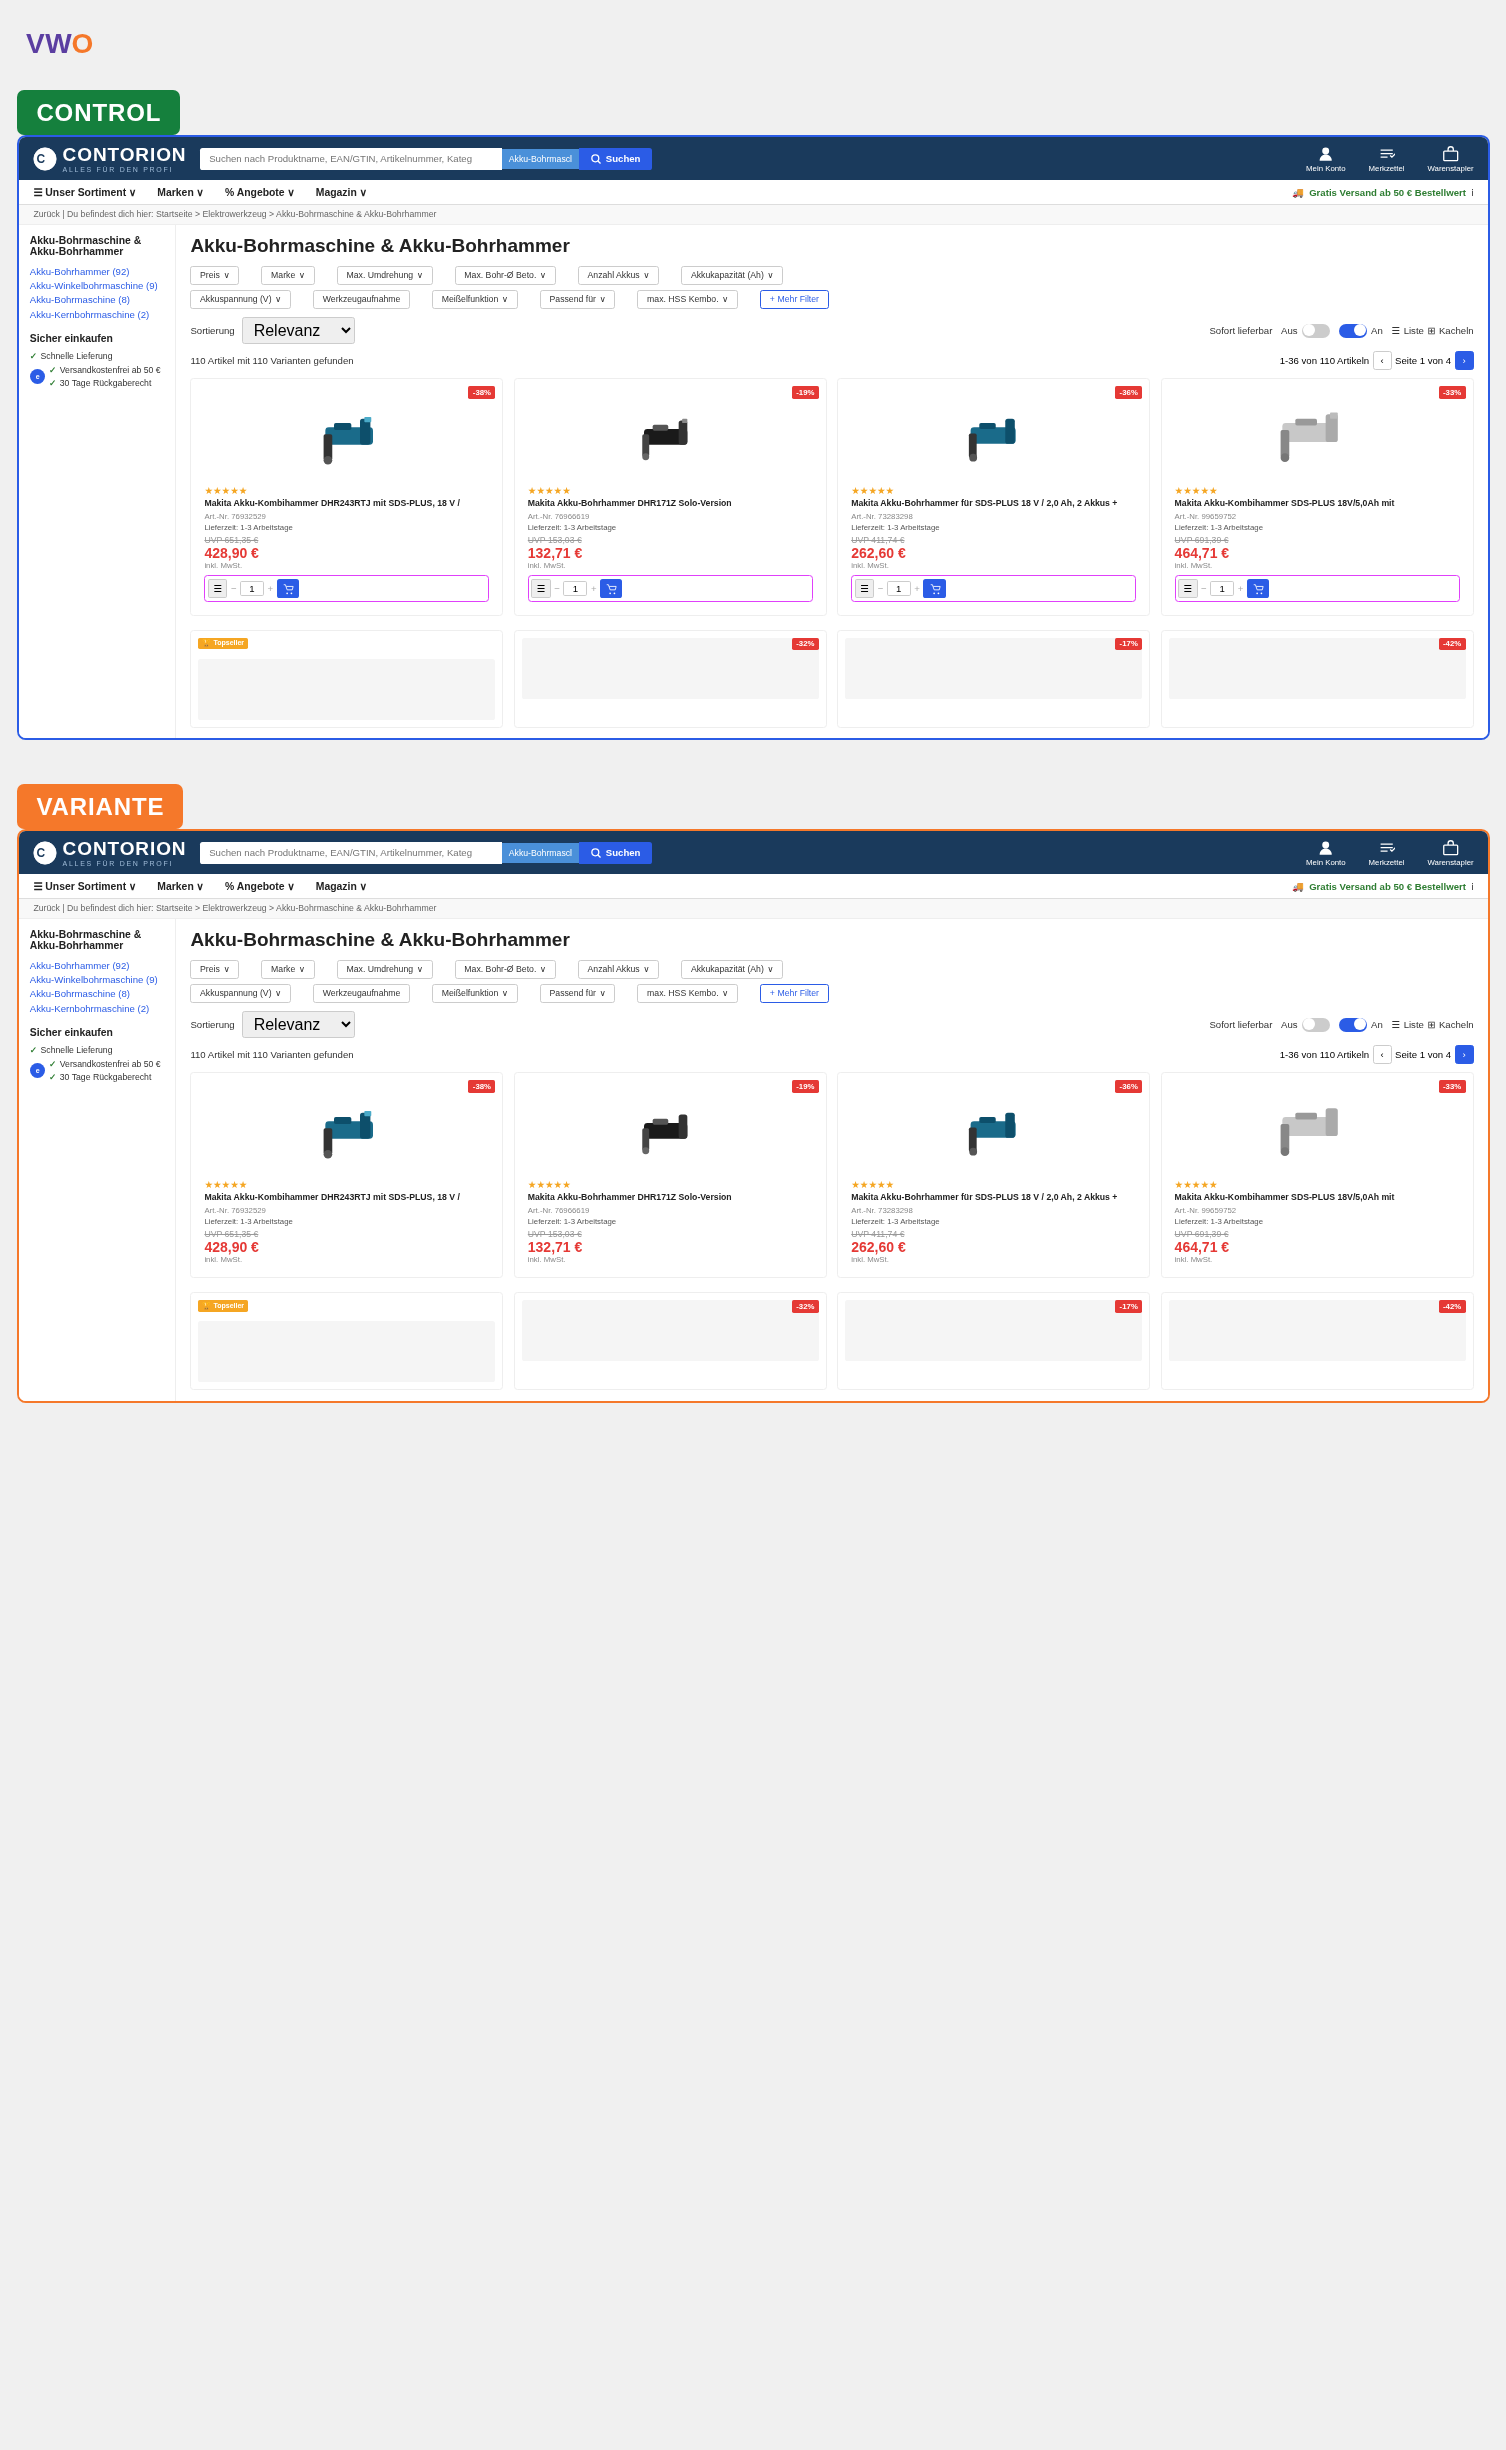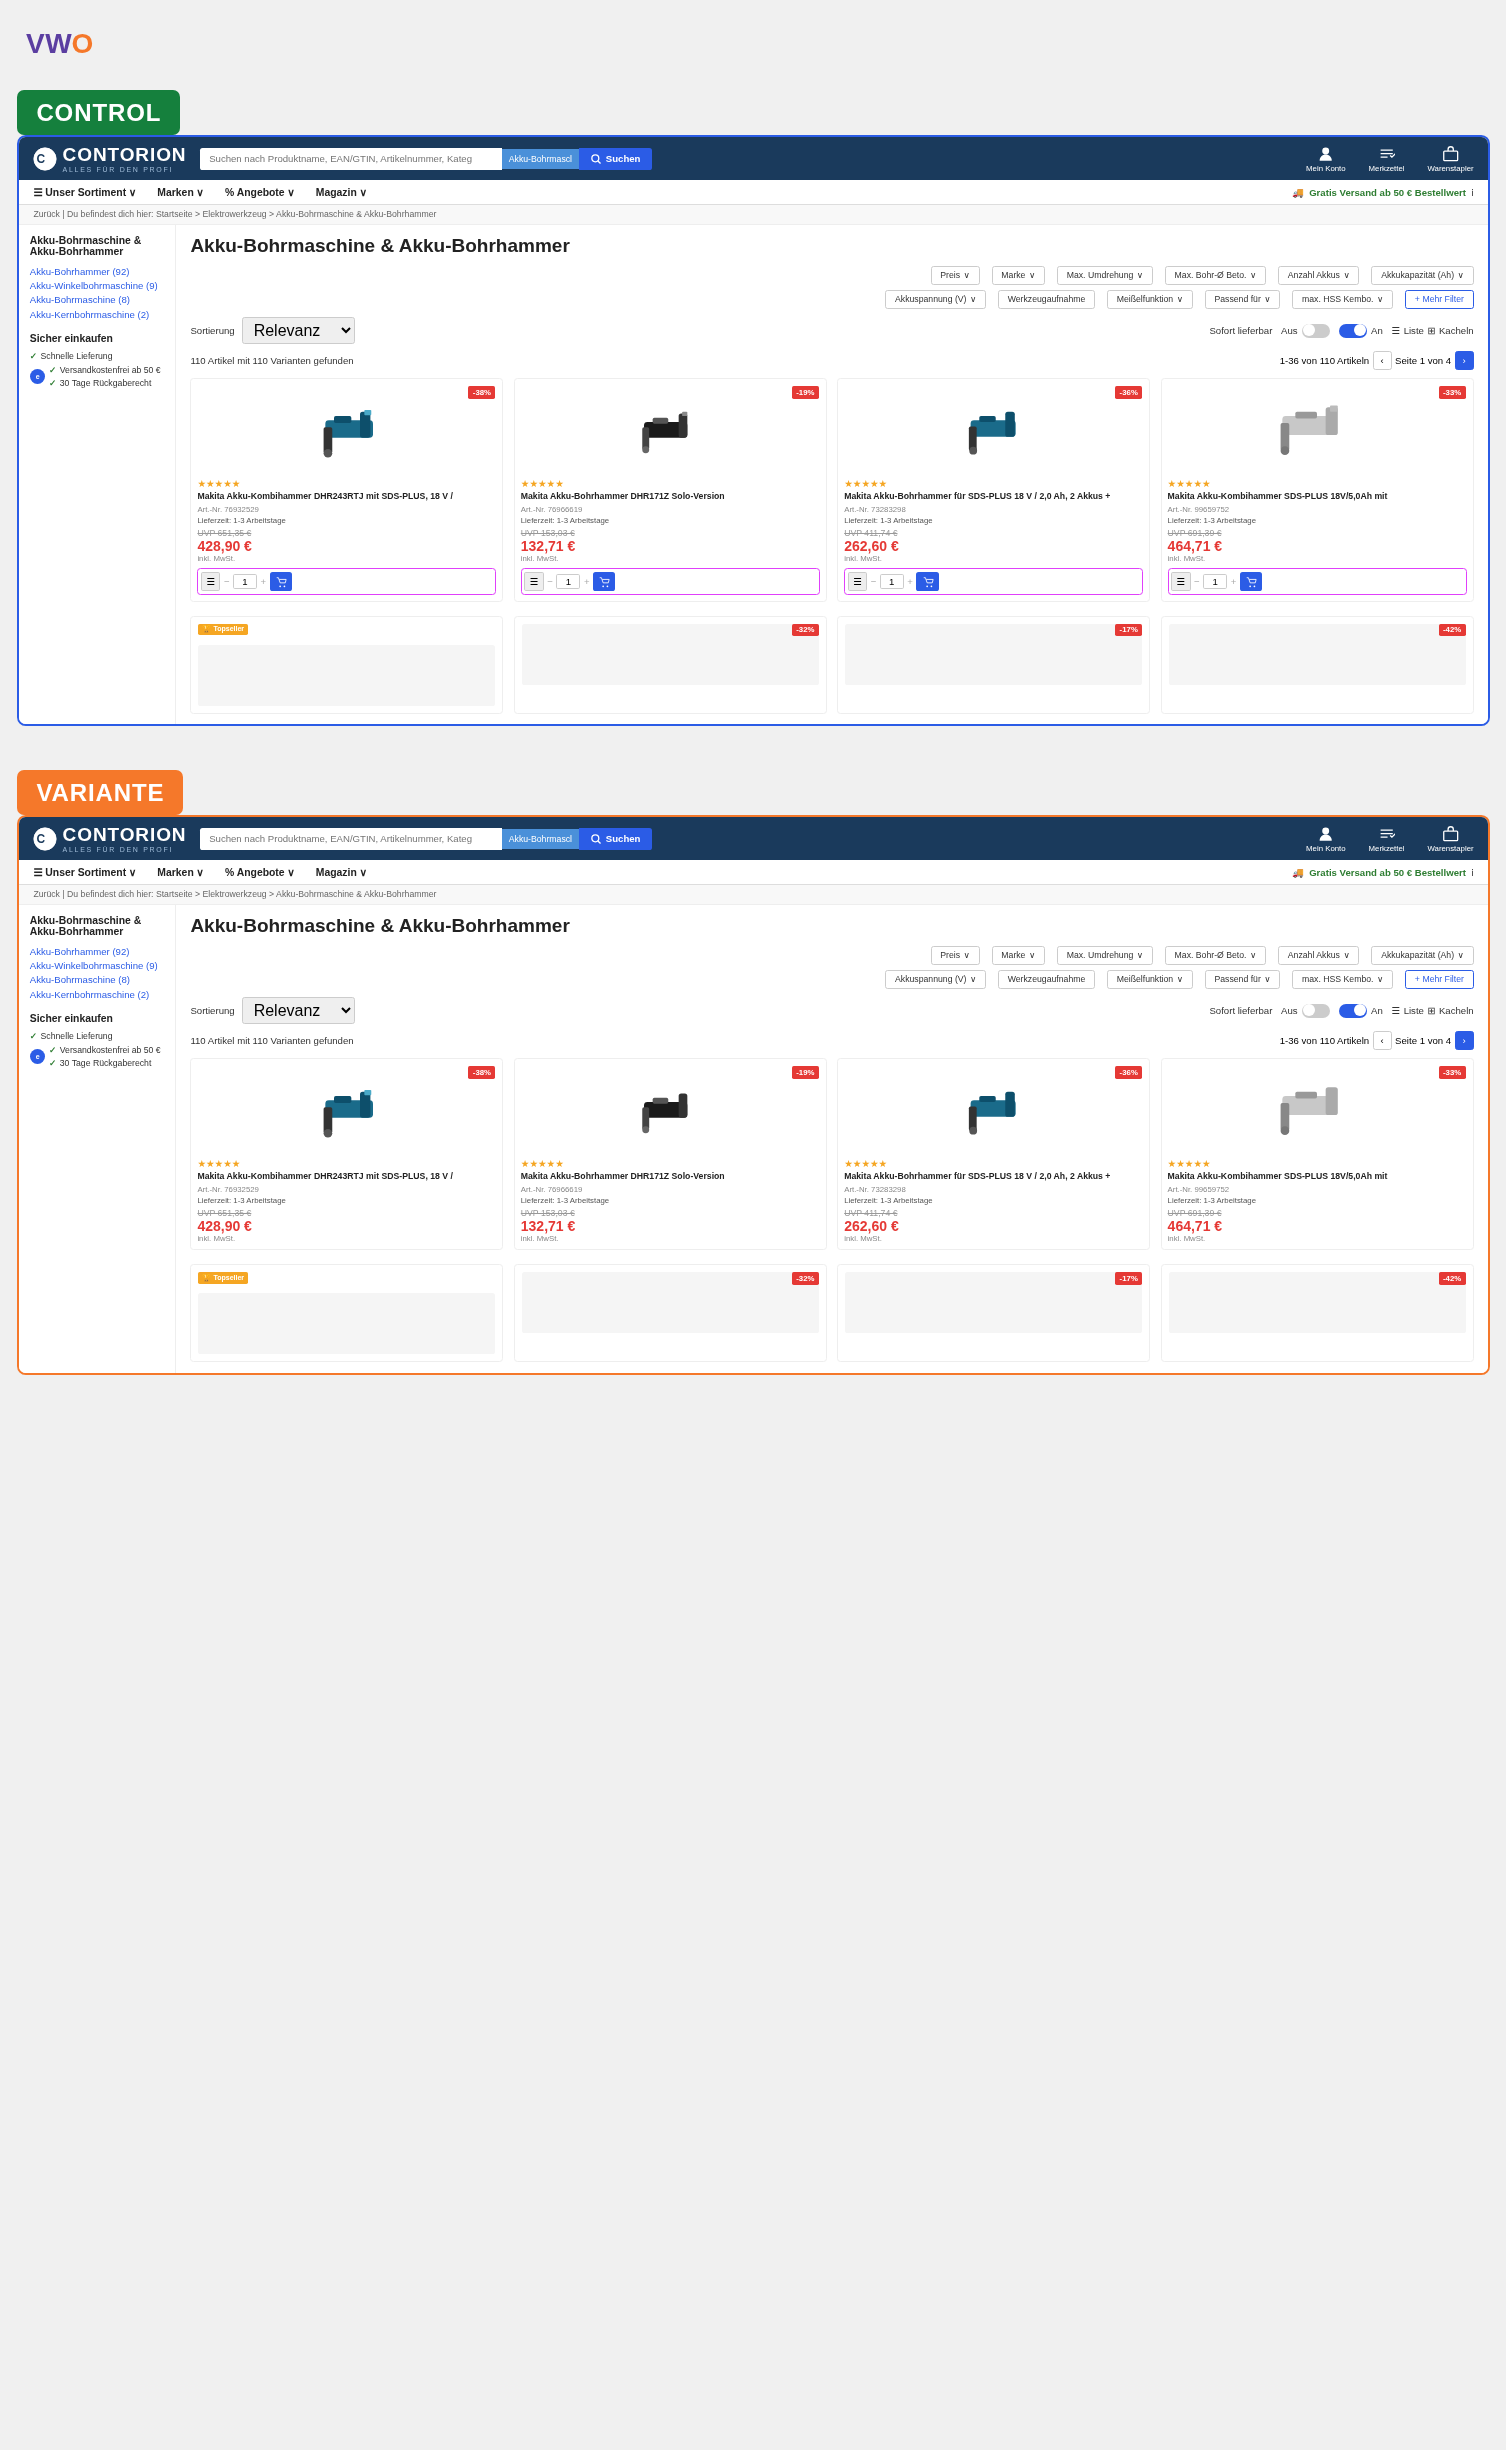--- a/index.html
+++ b/index.html
@@ -222,23 +222,22 @@
       font-size: 19px;
       font-weight: bold;
       color: #222;
       margin-bottom: 8.7px;
     }
 
     
     .filter-row {
       display: flex;
       flex-wrap: wrap;
-      gap: 12px;
+      gap: 22px;
       margin-bottom: 5.2px;
-      justify-content: flex-end;
     }
     .filter-btn {
       background: #fff;
       border: 0.9px solid #ccc;
       border-radius: 2.6px;
       padding: 3.5px 8.7px;
       font-size: 8.7px;
       color: #333;
       cursor: pointer;
       display: flex;
@@ -340,21 +339,21 @@
     
     .product-grid {
       display: grid;
       grid-template-columns: repeat(4, 1fr);
       gap: 10.4px;
       margin-bottom: 14px;
     }
     .product-card {
       border: 0.9px solid #eee;
       border-radius: 3.5px;
-      padding: 6px;
+      padding: 13px;
       position: relative;
       background: #fff;
     }
     .discount-badge {
       position: absolute;
       top: 7px;
       right: 7px;
       background: #e53935;
       color: #fff;
       font-size: 7.8px;

